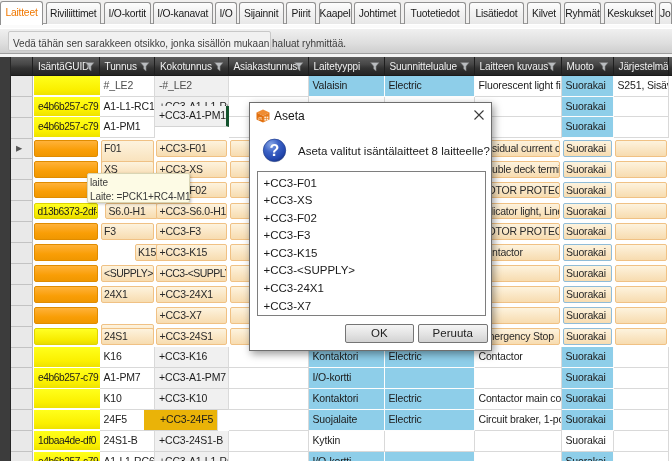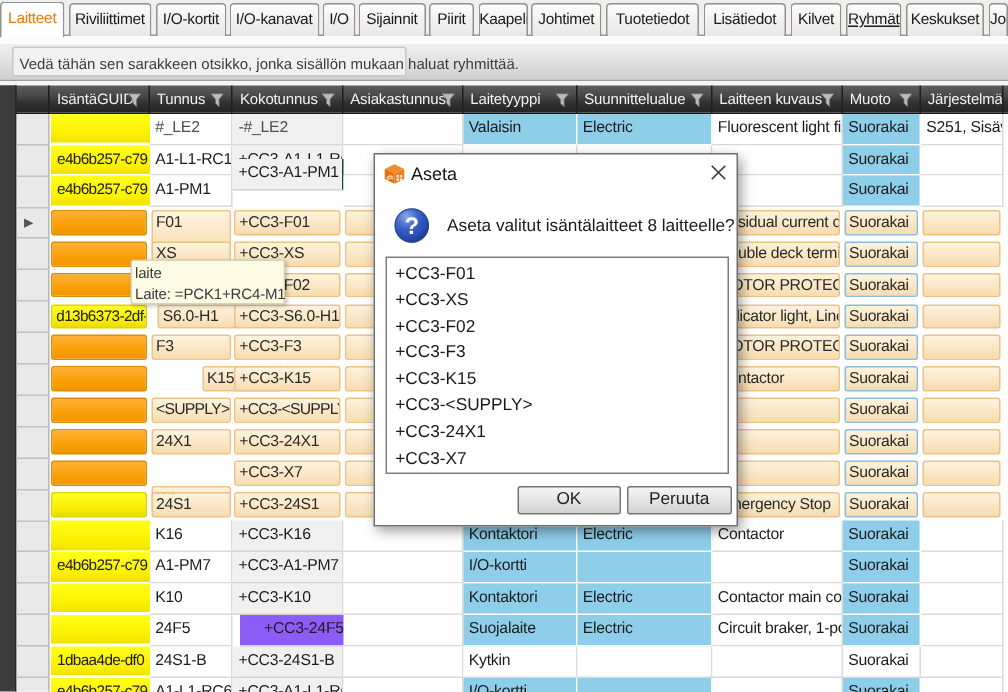--- a/index.html
+++ b/index.html
@@ -20,21 +20,21 @@
 <div class="tab" style="left:103.5px;width:47.5px;">I/O-kortit</div>
 <div class="tab" style="left:153px;width:59.5px;">I/O-kanavat</div>
 <div class="tab" style="left:215px;width:22px;">I/O</div>
 <div class="tab" style="left:239px;width:44.5px;">Sijainnit</div>
 <div class="tab" style="left:286px;width:30px;">Piirit</div>
 <div class="tab" style="left:318.5px;width:33px;">Kaapelit</div>
 <div class="tab" style="left:354px;width:47px;">Johtimet</div>
 <div class="tab" style="left:404px;width:62px;">Tuotetiedot</div>
 <div class="tab" style="left:469px;width:55px;">Lisätiedot</div>
 <div class="tab" style="left:527px;width:34px;">Kilvet</div>
-<div class="tab" style="left:564px;width:37px;text-decoration:underline;">Ryhmät</div>
+<div class="tab" style="left:564px;width:37px;">Ryhmät</div>
 <div class="tab" style="left:604px;width:52px;">Keskukset</div>
 <div class="tab" style="left:659px;width:13px;">Johdotus</div>
 <div class="abs" style="left:0;top:25px;width:672px;height:3px;background:#fbfbfb;"></div>
 <div class="abs" style="left:0;top:28px;width:672px;height:26px;background:linear-gradient(180deg,#f0f0f0,#dedede 60%,#cecece);border-top:1px solid #fff;border-bottom:1px solid #9e9e9e;"></div>
 <div class="abs" style="left:8px;top:31px;width:263px;height:20px;background:#f1f1f1;border:1px solid #c8c8c8;border-radius:2px;"></div>
 <div class="abs" style="left:13px;top:37.5px;font-size:10px;letter-spacing:0px;color:#3c3c3c;white-space:nowrap;">Vedä tähän sen sarakkeen otsikko, jonka sisällön mukaan haluat ryhmittää.</div>
 <div class="abs" style="left:0;top:54px;width:672px;height:2.5px;background:#f5f5f5;"></div>
 <div class="abs" style="left:0;top:56.5px;width:672px;height:19.5px;background:linear-gradient(180deg,#5d5d5d,#474747 40%,#323232 62%,#242424);border-bottom:1px solid #1a1a1a;"></div>
 <div class="abs" style="left:0px;top:56.5px;width:11px;height:19.5px;border-right:1px solid #1e1e1e;"></div>
 <div class="abs" style="left:11px;top:56.5px;width:22px;height:19.5px;border-right:1px solid #1e1e1e;"></div>
@@ -82,21 +82,21 @@
 <div class="cell" style="left:155px;top:96.5px;width:73.5px;height:20.9px;line-height:19.9px;background:#f0f0f0;border-right:1px solid #dadada;border-bottom:1px solid #d4d4d4;">+CC3-A1-L1-RC1</div>
 <div class="cell" style="left:228.5px;top:96.5px;width:80px;height:20.9px;line-height:19.9px;background:#fff;border-right:1px solid #d9d9d9;border-bottom:1px solid #d9d9d9;"></div>
 <div class="cell" style="left:308.5px;top:96.5px;width:76px;height:20.9px;line-height:19.9px;background:#fff;border-right:1px solid #d9d9d9;border-bottom:1px solid #d9d9d9;"></div>
 <div class="cell" style="left:384.5px;top:96.5px;width:90px;height:20.9px;line-height:19.9px;background:#fff;border-right:1px solid #d9d9d9;border-bottom:1px solid #d9d9d9;"></div>
 <div class="cell" style="left:474.5px;top:96.5px;width:87px;height:20.9px;line-height:19.9px;background:#fff;border-right:1px solid #d9d9d9;border-bottom:1px solid #d9d9d9;"></div>
 <div class="cell" style="left:561.5px;top:96.5px;width:52px;height:20.9px;line-height:19.9px;background:#8ecee9;border-right:1px solid #fdfdfd;border-bottom:1px solid #fdfdfd;">Suorakai</div>
 <div class="cell" style="left:613.5px;top:96.5px;width:55px;height:20.9px;line-height:19.9px;background:#fff;border-right:1px solid #d9d9d9;border-bottom:1px solid #d9d9d9;"></div>
 <div class="abs" style="left:11px;top:137.5px;width:22px;height:1px;background:#c3c3c3;"></div>
 <div class="cell" style="left:34px;top:117.4px;width:65.5px;height:19.4px;line-height:19.4px;font-size:10.2px;letter-spacing:-0.4px;background:linear-gradient(180deg,#ffff1c,#fbf000 70%,#eee200);">e4b6b257-c79</div>
 <div class="cell" style="left:99.5px;top:117.4px;width:55.5px;height:20.9px;line-height:19.9px;background:#fff;border-right:1px solid #d9d9d9;border-bottom:1px solid #d9d9d9;">A1-PM1</div>
-<div class="cell" style="left:155px;top:106px;width:73.5px;height:20.9px;line-height:19.9px;background:#f0f0f0;border-right:1px solid #14532d;border-bottom:1px solid #d4d4d4;">+CC3-A1-PM1</div>
+<div class="cell" style="left:155px;top:106px;width:73.5px;height:20.9px;line-height:19.9px;background:#f0f0f0;border-right:3px solid #14532d;border-bottom:1px solid #d4d4d4;">+CC3-A1-PM1</div>
 <div class="cell" style="left:228.5px;top:117.4px;width:80px;height:20.9px;line-height:19.9px;background:#fff;border-right:1px solid #d9d9d9;border-bottom:1px solid #d9d9d9;"></div>
 <div class="cell" style="left:308.5px;top:117.4px;width:76px;height:20.9px;line-height:19.9px;background:#fff;border-right:1px solid #d9d9d9;border-bottom:1px solid #d9d9d9;"></div>
 <div class="cell" style="left:384.5px;top:117.4px;width:90px;height:20.9px;line-height:19.9px;background:#fff;border-right:1px solid #d9d9d9;border-bottom:1px solid #d9d9d9;"></div>
 <div class="cell" style="left:474.5px;top:117.4px;width:87px;height:20.9px;line-height:19.9px;background:#fff;border-right:1px solid #d9d9d9;border-bottom:1px solid #d9d9d9;"></div>
 <div class="cell" style="left:561.5px;top:117.4px;width:52px;height:20.9px;line-height:19.9px;background:#8ecee9;border-right:1px solid #fdfdfd;border-bottom:1px solid #fdfdfd;">Suorakai</div>
 <div class="cell" style="left:613.5px;top:117.4px;width:55px;height:20.9px;line-height:19.9px;background:#fff;border-right:1px solid #d9d9d9;border-bottom:1px solid #d9d9d9;"></div>
 <div class="abs" style="left:11px;top:158.4px;width:22px;height:1px;background:#c3c3c3;"></div>
 <div class="abs" style="left:16px;top:141.8px;width:12px;height:13px;color:#555;font-size:12.5px;line-height:12px;">▸</div>
 <div class="chip" style="left:34px;top:139.8px;width:64px;height:16.9px;background:linear-gradient(180deg,#ffb23a,#f99e06 60%,#f09700);border:1px solid #e08c00;"></div>
 <div class="chip" style="left:100.5px;top:139.8px;width:53px;height:31px;line-height:15.9px;background:linear-gradient(180deg,#fdf3de,#fae6c4 55%,#f7dcb0);border:1px solid #f0c184;color:#2a2a2a;">F01</div>
@@ -223,21 +223,21 @@
 <div class="cell" style="left:155px;top:389.1px;width:73.5px;height:20.9px;line-height:19.9px;background:#f0f0f0;border-right:1px solid #dadada;border-bottom:1px solid #d4d4d4;">+CC3-K10</div>
 <div class="cell" style="left:228.5px;top:389.1px;width:80px;height:20.9px;line-height:19.9px;background:#fff;border-right:1px solid #d9d9d9;border-bottom:1px solid #d9d9d9;"></div>
 <div class="cell" style="left:308.5px;top:389.1px;width:76px;height:20.9px;line-height:19.9px;background:#8ecee9;border-right:1px solid #fdfdfd;border-bottom:1px solid #fdfdfd;">Kontaktori</div>
 <div class="cell" style="left:384.5px;top:389.1px;width:90px;height:20.9px;line-height:19.9px;background:#8ecee9;border-right:1px solid #fdfdfd;border-bottom:1px solid #fdfdfd;">Electric</div>
 <div class="cell" style="left:474.5px;top:389.1px;width:87px;height:20.9px;line-height:19.9px;background:#fff;border-right:1px solid #d9d9d9;border-bottom:1px solid #d9d9d9;">Contactor main con</div>
 <div class="cell" style="left:561.5px;top:389.1px;width:52px;height:20.9px;line-height:19.9px;background:#8ecee9;border-right:1px solid #fdfdfd;border-bottom:1px solid #fdfdfd;">Suorakai</div>
 <div class="cell" style="left:613.5px;top:389.1px;width:55px;height:20.9px;line-height:19.9px;background:#fff;border-right:1px solid #d9d9d9;border-bottom:1px solid #d9d9d9;"></div>
 <div class="abs" style="left:11px;top:430.1px;width:22px;height:1px;background:#c3c3c3;"></div>
 <div class="cell" style="left:34px;top:410px;width:65.5px;height:19.4px;line-height:19.4px;font-size:10.2px;letter-spacing:-0.4px;background:linear-gradient(180deg,#ffff1c,#fbf000 70%,#eee200);"></div>
 <div class="cell" style="left:99.5px;top:410px;width:55.5px;height:20.9px;line-height:19.9px;background:#fff;border-right:1px solid #d9d9d9;border-bottom:1px solid #d9d9d9;">24F5</div>
-<div class="cell" style="left:160px;top:410px;width:73.5px;height:20.9px;line-height:19.9px;background:#8b5cf6;border-right:1px solid #dadada;border-bottom:1px solid #d4d4d4;padding-left:16px;">+CC3-24F5</div>
+<div class="cell" style="left:144px;top:410px;width:73.5px;height:20.9px;line-height:19.9px;background:#eab308;border-right:1px solid #dadada;border-bottom:1px solid #d4d4d4;padding-left:16px;">+CC3-24F5</div>
 <div class="cell" style="left:228.5px;top:410px;width:80px;height:20.9px;line-height:19.9px;background:#fff;border-right:1px solid #d9d9d9;border-bottom:1px solid #d9d9d9;"></div>
 <div class="cell" style="left:308.5px;top:410px;width:76px;height:20.9px;line-height:19.9px;background:#8ecee9;border-right:1px solid #fdfdfd;border-bottom:1px solid #fdfdfd;">Suojalaite</div>
 <div class="cell" style="left:384.5px;top:410px;width:90px;height:20.9px;line-height:19.9px;background:#8ecee9;border-right:1px solid #fdfdfd;border-bottom:1px solid #fdfdfd;">Electric</div>
 <div class="cell" style="left:474.5px;top:410px;width:87px;height:20.9px;line-height:19.9px;background:#fff;border-right:1px solid #d9d9d9;border-bottom:1px solid #d9d9d9;">Circuit braker, 1-po</div>
 <div class="cell" style="left:561.5px;top:410px;width:52px;height:20.9px;line-height:19.9px;background:#8ecee9;border-right:1px solid #fdfdfd;border-bottom:1px solid #fdfdfd;">Suorakai</div>
 <div class="cell" style="left:613.5px;top:410px;width:55px;height:20.9px;line-height:19.9px;background:#fff;border-right:1px solid #d9d9d9;border-bottom:1px solid #d9d9d9;"></div>
 <div class="abs" style="left:11px;top:451px;width:22px;height:1px;background:#c3c3c3;"></div>
 <div class="cell" style="left:34px;top:430.9px;width:65.5px;height:19.4px;line-height:19.4px;font-size:10.2px;letter-spacing:-0.4px;background:linear-gradient(180deg,#ffff1c,#fbf000 70%,#eee200);">1dbaa4de-df0</div>
 <div class="cell" style="left:99.5px;top:430.9px;width:55.5px;height:20.9px;line-height:19.9px;background:#fff;border-right:1px solid #d9d9d9;border-bottom:1px solid #d9d9d9;">24S1-B</div>
 <div class="cell" style="left:155px;top:430.9px;width:73.5px;height:20.9px;line-height:19.9px;background:#f0f0f0;border-right:1px solid #dadada;border-bottom:1px solid #d4d4d4;">+CC3-24S1-B</div>

